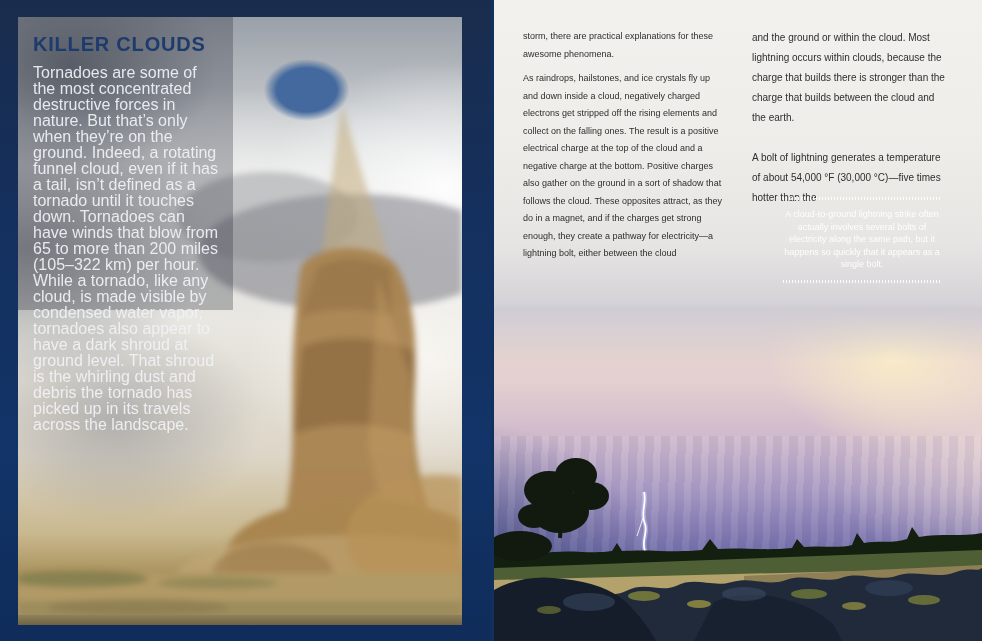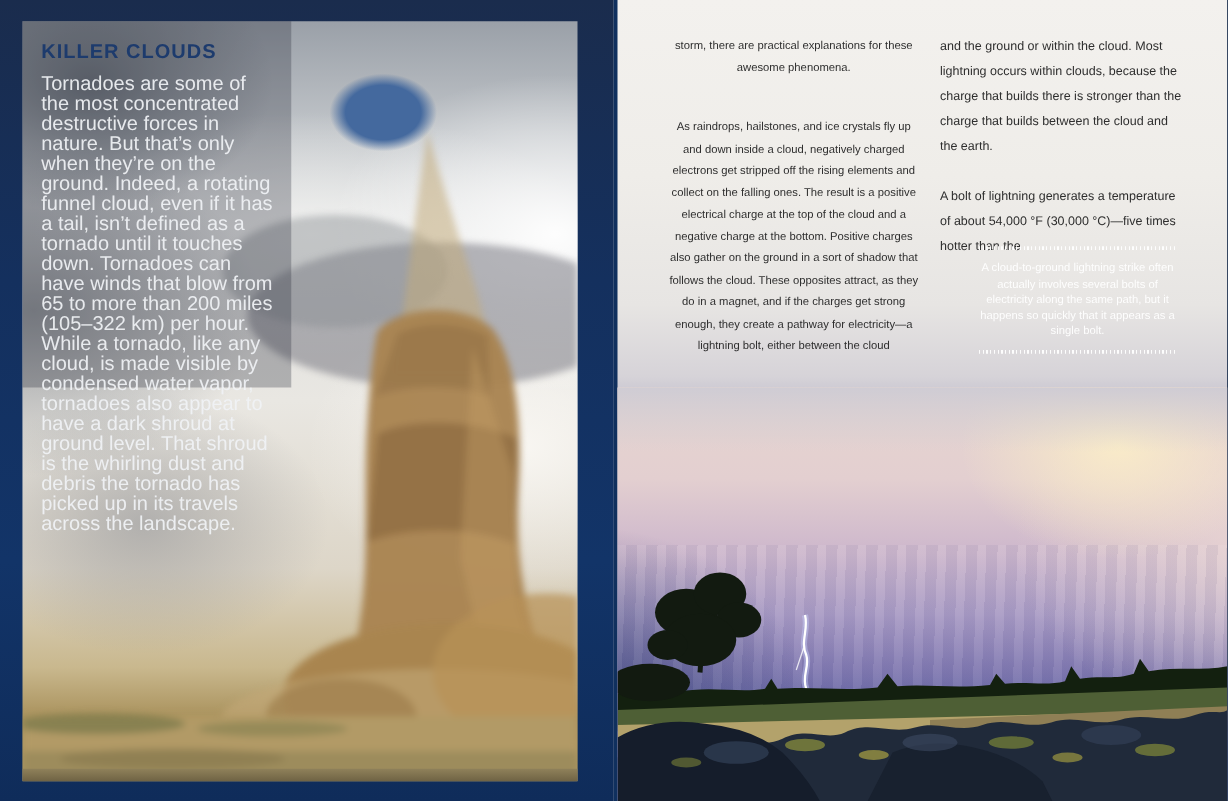--- a/index.html
+++ b/index.html
@@ -20,34 +20,34 @@
       radial-gradient(ellipse 230px 160px at 90% 56%, rgba(250,248,244,.9), rgba(250,248,244,0) 75%),
       radial-gradient(ellipse 300px 130px at 52% 28%, rgba(246,246,244,.85), rgba(246,246,244,0) 75%),
       linear-gradient(180deg,#9aa0a8 0%,#c2c6ca 15%,#dedfdf 30%,#e9e7e2 50%,#ddd6c8 72%,#c9b88e 85%,#a8905a 92%,#b09a62 100%);
   }
   .tornado-photo svg { position:absolute; left:0; top:0; filter:blur(3px); }
   .ground-sharp { position:absolute; left:0; bottom:0; width:100%; height:10px;
     background:linear-gradient(180deg,#8f815a,#6f6344); }
 
   .killer-box { position:absolute; left:18px; top:17px; width:215px; height:293px;
     background:rgba(28,32,46,.28); padding:16px 14px 0 15px; }
-  .killer-title { font-size:16px; font-weight:bold; letter-spacing:.8px; color:#1d3b6d;
+  .killer-title { font-size:20px; font-weight:bold; letter-spacing:.8px; color:#1d3b6d;
     font-family:"Liberation Sans", sans-serif; }
   .killer-body { margin-top:9px; width:188px; font-size:16px; line-height:16px;
     color:rgba(240,242,245,.93); font-weight:400; }
 
   
   .right-page { position:absolute; left:491px; top:0; width:491px; height:641px;
     background:linear-gradient(180deg,#f3f1ee 0%,#efede9 22%,#e7e5e3 38%,#d6d3d8 47%,#cbc8d2 49%); }
   .spine-strip { position:absolute; left:0; top:0; width:3px; height:641px; background:#10305e; }
 
   .col { position:absolute; color:#2e2e2e; }
-  .col-1 { left:42px; top:28px; width:204px;text-align:center; }
+  .col-1 { left:32px; top:28px; width:204px; }
   .col-1 p { font-size:9px; line-height:17.5px; }
-  .col-1 p + p { margin-top:30px; }
+  .col-1 p + p { margin-top:7px; }
   .col-2 { left:261px; top:28px; width:196px; }
   .col-2 p { font-size:10px; line-height:20px; }
   .col-2 p + p { margin-top:20px; }
 
   .callout { position:absolute; left:288px; top:197px; width:166px; text-align:center; }
   .dash-strip { height:3px; margin:0 4px;
     background:repeating-linear-gradient(90deg, rgba(255,255,255,.95) 0 1px, rgba(255,255,255,0) 1px 3px); }
   .callout-text { margin:8px 0 9px; font-size:9px; line-height:12.5px; color:rgba(255,255,255,.95); }
 
   .lightning-photo { position:absolute; left:3px; top:310px; width:488px; height:331px; overflow:hidden;

